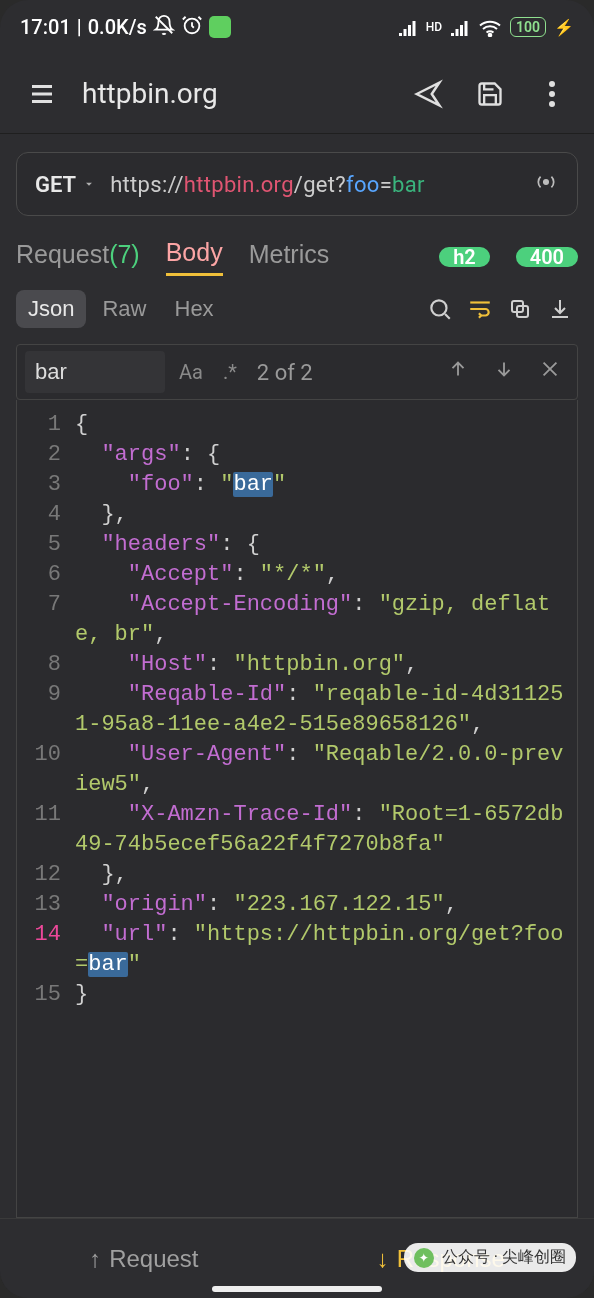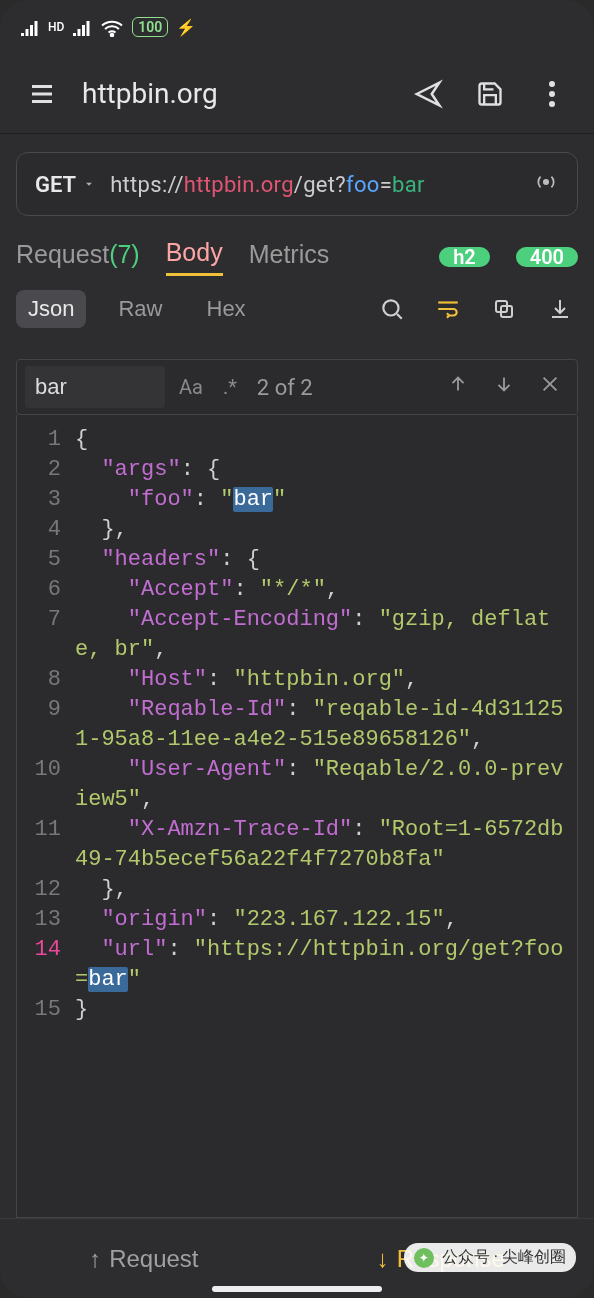--- a/index.html
+++ b/index.html
@@ -28,21 +28,21 @@
 
   
   .main-tabs { display:flex; align-items:center; margin: 22px 16px 0 16px; gap:26px;}
   .main-tabs button { background:none; border:none; color:#9a9a9a; font-size:25px; padding-bottom:6px;}
   .main-tabs button.active { color:#fca5a5; border-bottom:3px solid #f0c03a;}
   .main-tabs .headers-count{ color:#4cd07d;}
   .main-tabs .spacer{flex:1;}
   .pillbadge{ display:inline-flex; align-items:center; justify-content:center; min-width:46px; height:20px; padding:0 14px; border-radius:18px; background:#4cd07d; color:#fff; font-size:20px; font-weight:600;}
 
   
-  .fmt-row { display:flex; align-items:center; margin: 14px 16px 17px 16px; gap:20px;}
+  .fmt-row { display:flex; align-items:center; margin: 14px 16px 2px 16px; gap:4px;}
   .fmt-row .seg { background:none; border:none; color:#9a9a9a; font-size:22px; padding:6px 12px; border-radius:8px;}
   .fmt-row .seg.active{ background:#4a4a4e; color:#e8e8e8;}
   .fmt-row .spacer{flex:1;}
   .fmt-row .act{ color:#cfcfcf; width:36px; display:flex; justify-content:center;}
   .fmt-row .act.accent{ color:#f0c03a;}
 
   
   .search-bar{ margin: 14px 16px 0 16px; height:56px; display:flex; align-items:center; background:#2b2b2e; border:1px solid #444; border-radius:4px; padding:0 8px; gap:8px;}
   .search-bar input{ width:140px; background:#343437; border:none; outline:none; color:#ddd; font-size:22px; padding:8px 10px; border-radius:4px;}
   .search-bar .opt{ color:#8a8a8a; font-size:20px; padding:0 6px;}
@@ -68,20 +68,39 @@
 
   .watermark{ position:absolute; right:18px; bottom:26px; display:flex; align-items:center; gap:8px; background:rgba(255,255,255,0.9); color:#333; font-size:16px; padding:4px 10px; border-radius:14px;}
   .watermark .dot{ width:20px; height:20px; border-radius:50%; background:#6fbf5f; display:flex; align-items:center; justify-content:center; color:#fff; font-size:12px;}
 </style>
 </head>
 <body>
 
 <div class="screen">
 
   <div class="status-bar">
+    <div class="status-left">
+      <span>17:01</span>
+      <span>|</span>
+      <span>0.0K/s</span>
+      <span>
+        <svg width="22" height="22" viewBox="0 0 24 24" fill="none" stroke="#fff" stroke-width="2">
+            <path d="M18 8a6 6 0 10-12 0c0 7-3 9-3 9h18s-3-2-3-9"></path>
+            <path d="M13.7 21a2 2 0 01-3.4 0"></path>
+            <line x1="3" y1="3" x2="21" y2="21"></line>
+          </svg>
+      </span>
+      <span>
+        <svg width="22" height="22" viewBox="0 0 24 24" fill="none" stroke="#fff" stroke-width="2">
+            <circle cx="12" cy="13" r="8"></circle>
+            <path d="M12 9v4l2 2M5 3L2 6M22 6l-3-3"></path>
+          </svg>
+      </span>
+      <span class="square-badge"></span>
+    </div>
     <div class="status-right">
       <span>
           <svg width="20" height="18" viewBox="0 0 20 18">
             <path fill="#fff" d="M1 15h3v3H1zM5.5 11h3v7h-3zM10 7h3v11h-3zM14.5 3h3v15h-3z"></path>
           </svg>
         </span>
       <span style="font-size:12px;">HD</span>
       <span>
           <svg width="20" height="18" viewBox="0 0 20 18">
             <path fill="#fff" d="M1 15h3v3H1zM5.5 11h3v7h-3zM10 7h3v11h-3zM14.5 3h3v15h-3z"></path>

